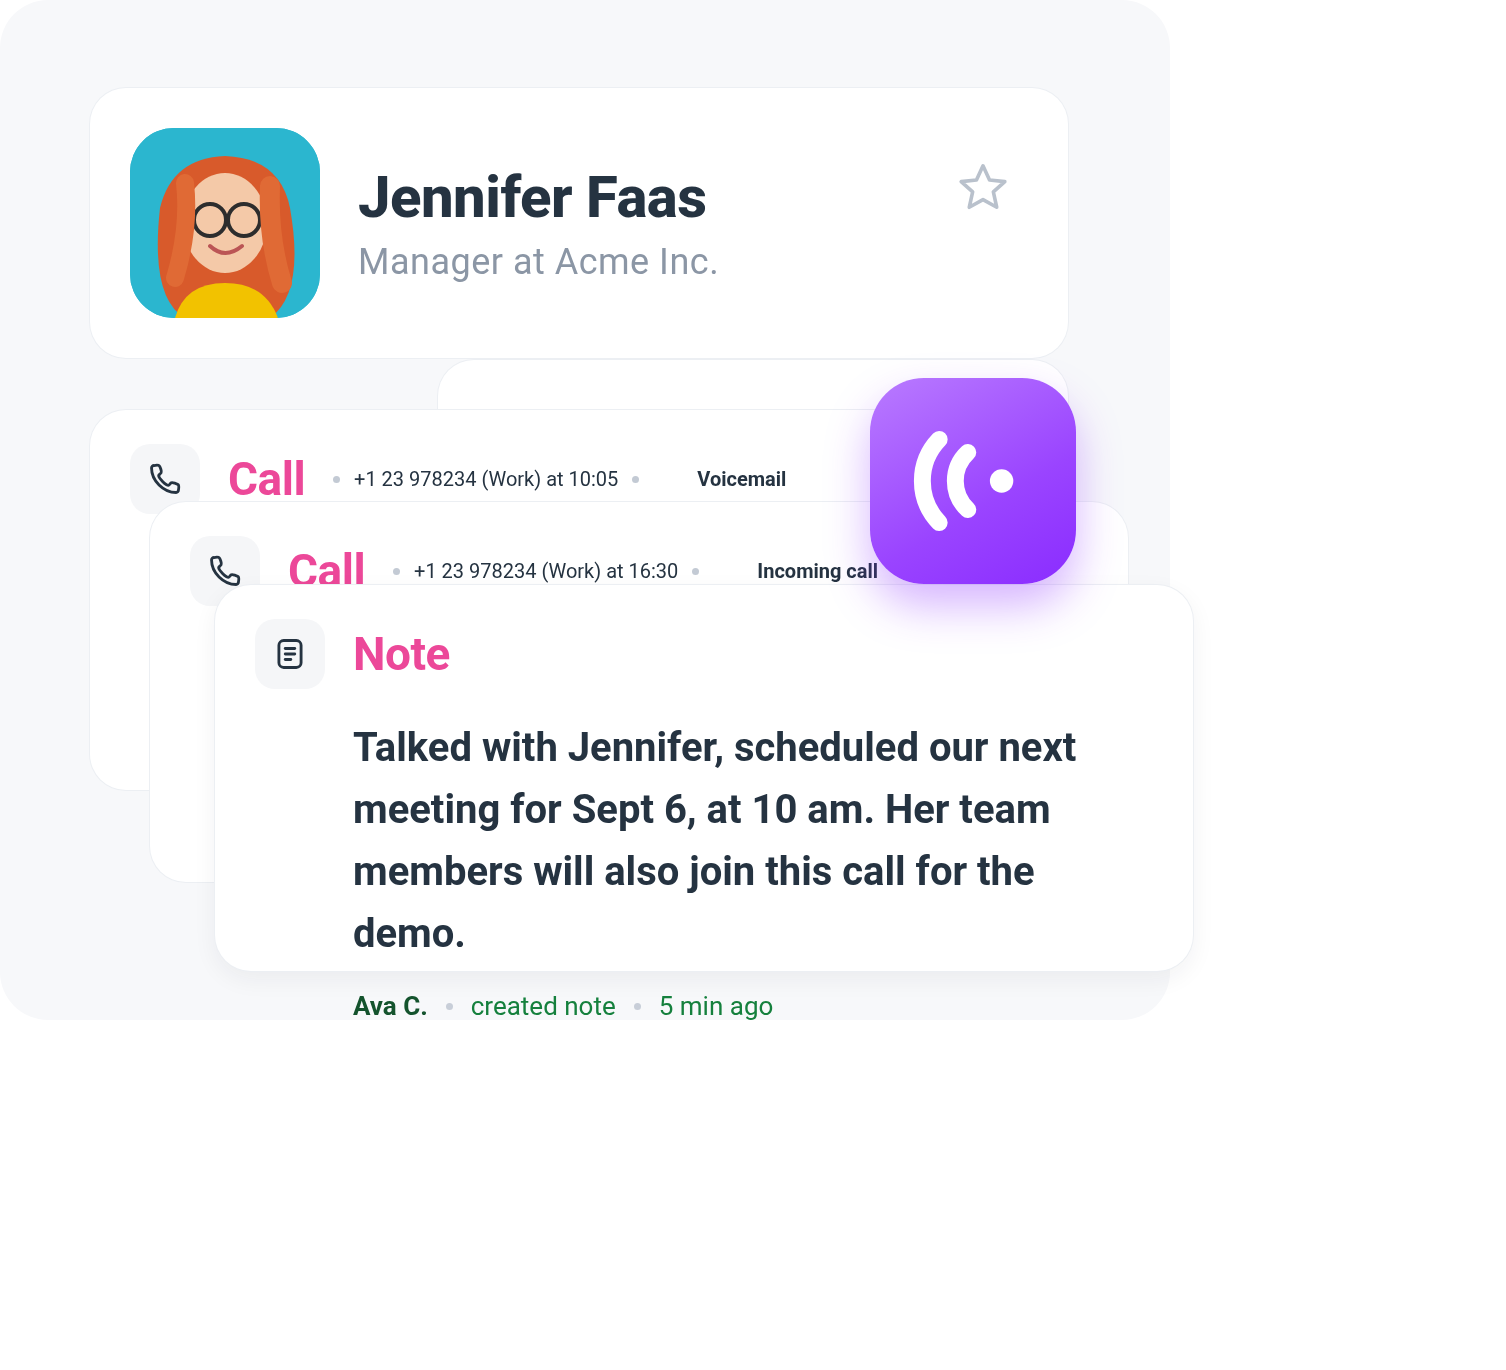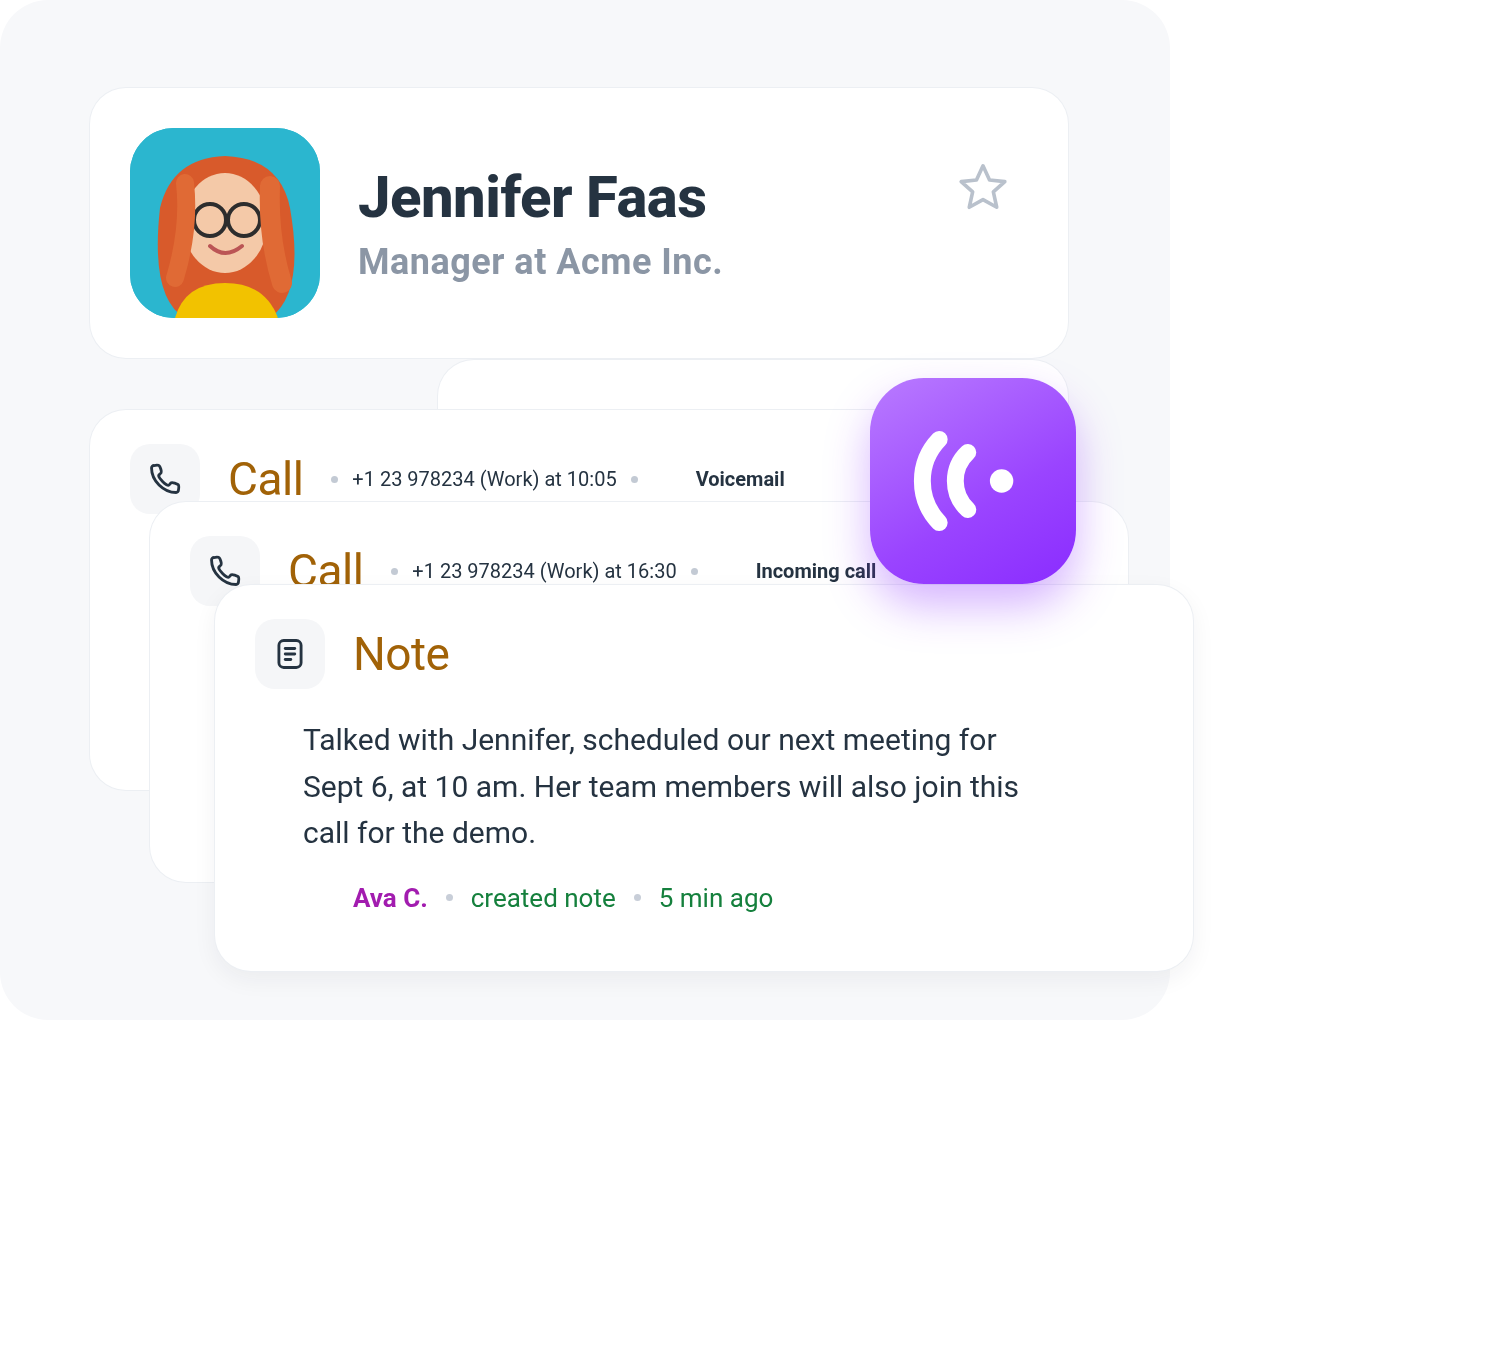--- a/index.html
+++ b/index.html
@@ -53,21 +53,21 @@
     justify-content: flex-end;
   }
   .contact-name {
     font-size: 58px;
     font-weight: 800;
     color: #253341;
     letter-spacing: -0.5px;
   }
   .contact-title {
     font-size: 36px;
-    font-weight: 700;
+    font-weight: 400;
     color: #8b96a5;
     letter-spacing: 0.5px;
   }
   .star-btn {
     position: absolute;
     top: 72px;
     right: 58px;
     width: 54px;
     height: 54px;
     cursor: pointer;
@@ -118,55 +118,56 @@
     height: 70px;
     border-radius: 20px;
     background: #f5f6f8;
     display: flex;
     align-items: center;
     justify-content: center;
     flex-shrink: 0;
   }
   .heading {
     font-size: 46px;
-    font-weight: 400;
-    color: #a16207;
+    font-weight: 700;
+    color: #ec4899;
     letter-spacing: -0.5px;
   }
   .meta {
     display: flex;
     align-items: center;
     gap: 14px;
     font-size: 20px;
     color: #253341;
     white-space: nowrap;
   }
   .meta .dot {
     width: 7px; height: 7px; border-radius: 50%;
     background: #c3cad4;
     flex-shrink: 0;
   }
   .meta .status { font-weight: 700; margin-left: 44px; }
   .note-body {
     margin-top: 28px;
-    margin-left: 48px;
-    font-size: 30px;
+    margin-left: 98px;
+    font-size: 40px;
     color: #253341;
     line-height: 1.55;
     max-width: 760px;
+    font-weight: bold;
   }
   .note-footer {
     margin-top: 26px;
     margin-left: 98px;
     display: flex;
     align-items: center;
     gap: 18px;
     font-size: 26px;
   }
-  .note-footer .author { color: #a21caf; font-weight: 700; }
+  .note-footer .author { color: #14532d; font-weight: 700; }
   .note-footer .dot { width: 7px; height: 7px; border-radius: 50%; background: #c8ced8; }
   .note-footer .muted { color: #15803d; }
 
   
   .app-badge {
     position: absolute;
     top: 378px;
     left: 870px;
     width: 206px;
     height: 206px;

